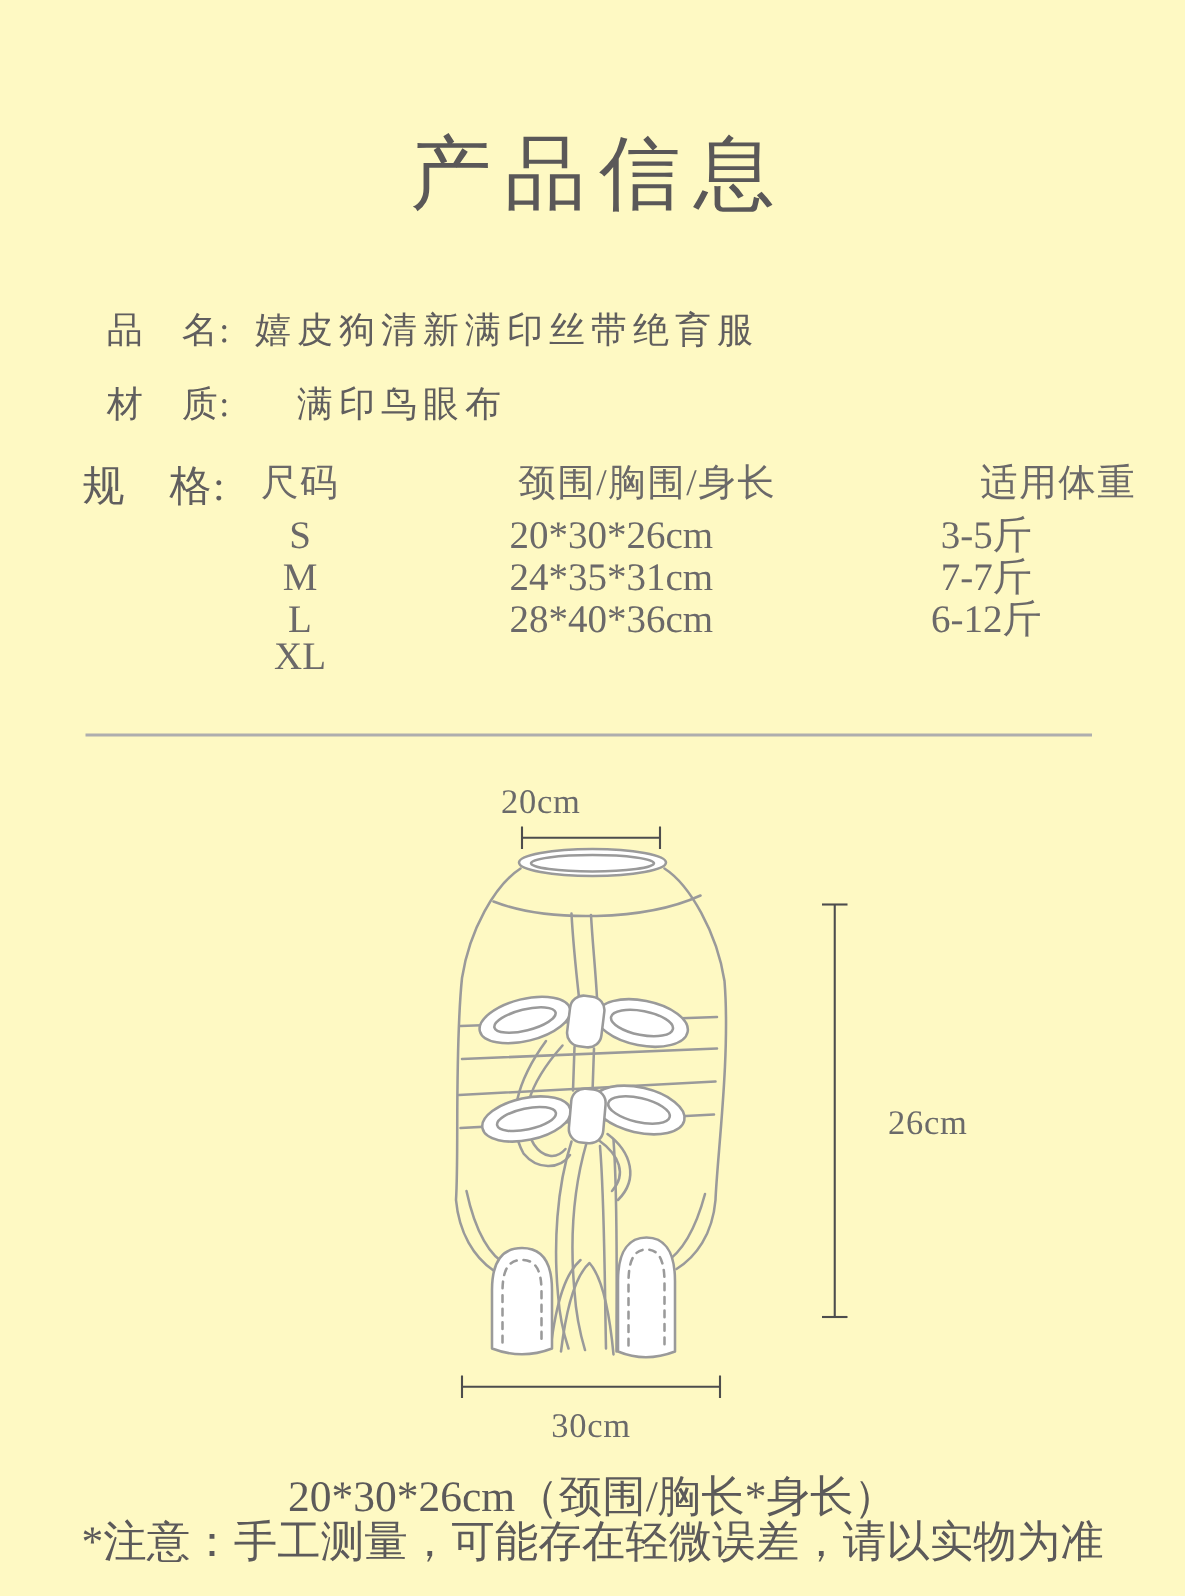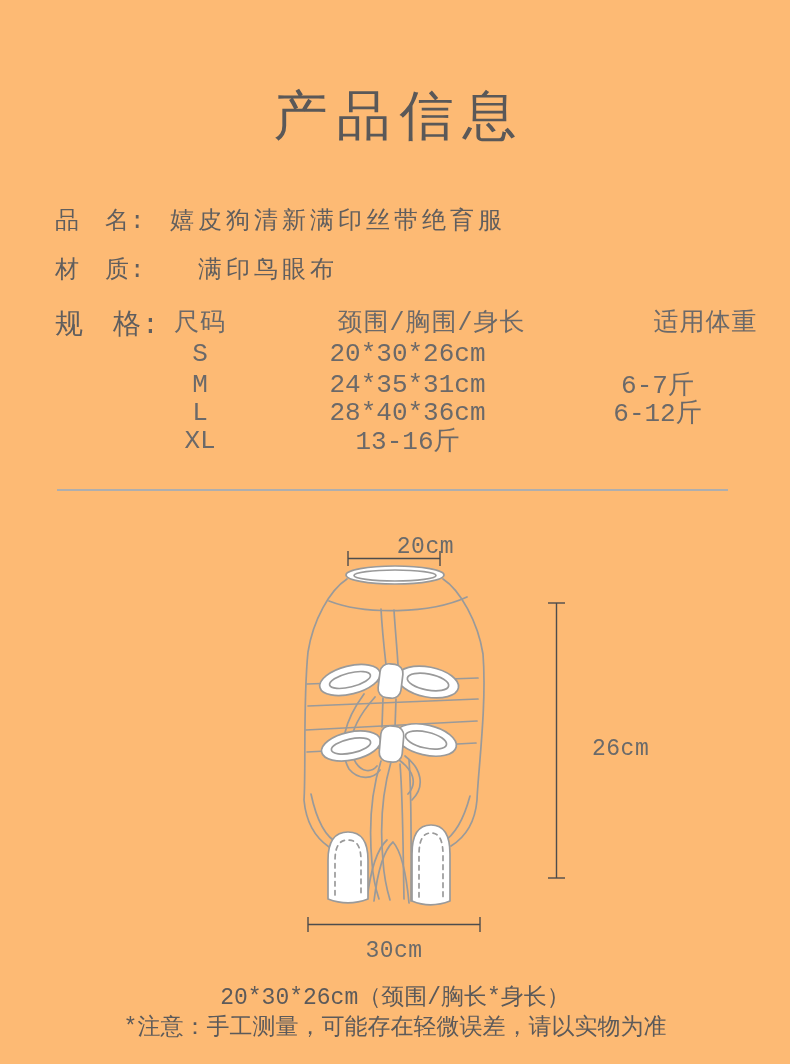--- a/index.html
+++ b/index.html
@@ -1,45 +1,45 @@
 <!DOCTYPE html>
 <html><head>
 <meta charset="utf-8">
 <style>
   html,body{margin:0;padding:0;background:#fff;}
   .page{
-    position:relative;width:790px;height:1064px;background:#fdba74;overflow:hidden;
-    font-family:Liberation Mono, monospace;color:#605e5e;
+    position:relative;width:790px;height:1064px;background:#fef9c3;overflow:hidden;
+    font-family:Liberation Serif, serif;color:#605e5e;
   }
   .title{
     position:absolute;top:80px;left:0;right:0;margin:0;
     text-align:center;text-indent:9px;
     font-size:54px;font-weight:400;letter-spacing:9px;color:#5a5858;
   }
   .info-row{position:absolute;left:55px;width:710px;display:flex;align-items:flex-start;
-    font-size:24px;color:#605e5e;}
+    font-size:24px;color:#605e5e;text-align:center;}
   .info-label{flex:none;width:115px;letter-spacing:1px;}
   .info-value{letter-spacing:4px;}
   .row-name{top:204px;}
   .row-material{top:253px;gap:28px;}
   .spec-label{position:absolute;left:55px;top:305px;font-size:28px;letter-spacing:1px;color:#605e5e;}
   .spec-table{position:absolute;left:140px;top:303px;}
   .trow{display:grid;grid-template-columns:120px 295px 205px;height:28px;}
   .trow.head{height:36px;gap:24px;}
   .tcell{display:flex;align-items:center;justify-content:center;
     font-size:25px;color:#6b6969;letter-spacing:1px;white-space:nowrap;}
   .tcell.num{font-size:26px;letter-spacing:0;color:#6b6969;}
   .divider{position:absolute;left:57px;top:489px;width:671px;height:2px;background:#aeaeae;}
   .diagram-svg{position:absolute;left:0;top:520px;}
   .measure{position:absolute;font-size:23px;color:#6a6a6a;letter-spacing:0.5px;}
-  .m-top{left:334px;top:534px;width:120px;text-align:right;}
+  .m-top{left:334px;top:522px;width:120px;text-align:left;}
   .m-right{left:570px;top:736px;margin-left:22px;}
   .m-bottom{left:334px;top:938px;width:120px;text-align:center;}
   .footnote{position:absolute;left:0;right:0;top:983px;text-align:center;
-    font-size:23px;line-height:30px;color:#5c5a5a;}
+    font-size:29px;line-height:30px;color:#5c5a5a;}
 </style>
 </head>
 <body>
 
 <div class="page">
 
   <h1 class="title">产品信息</h1>
 
   <div class="info-row row-name">
     <span class="info-label">品　名:</span>
@@ -55,34 +55,34 @@
 
   <div class="spec-table">
     <div class="trow head">
       <span class="tcell">尺码</span>
       <span class="tcell">颈围/胸围/身长</span>
       <span class="tcell">适用体重</span>
     </div>
     <div class="trow">
       <span class="tcell num">S</span>
       <span class="tcell num">20*30*26cm</span>
+      <span class="tcell num">3-5斤</span>
     </div>
     <div class="trow">
       <span class="tcell num">M</span>
       <span class="tcell num">24*35*31cm</span>
-      <span class="tcell num">6-7斤</span>
+      <span class="tcell num">7-7斤</span>
     </div>
     <div class="trow">
       <span class="tcell num">L</span>
       <span class="tcell num">28*40*36cm</span>
       <span class="tcell num">6-12斤</span>
     </div>
     <div class="trow">
       <span class="tcell num">XL</span>
-      <span class="tcell num">13-16斤</span>
     </div>
   </div>
 
   <div class="divider"></div>
 
   <svg class="diagram-svg" width="790" height="460" viewBox="0 520 790 460" aria-hidden="true">
     <g stroke="#9a9a9a" stroke-width="1.7" fill="none" stroke-linecap="round" stroke-linejoin="round">
 
       <path d="M347,579 C330,590 313,620 308,652 C303,700 306,770 304,800 C306,822 316,838 329,847"></path>
       <path d="M443,579 C460,590 478,622 483,654 C487,704 478,772 477,800 C475,823 464,838 451,846"></path>

